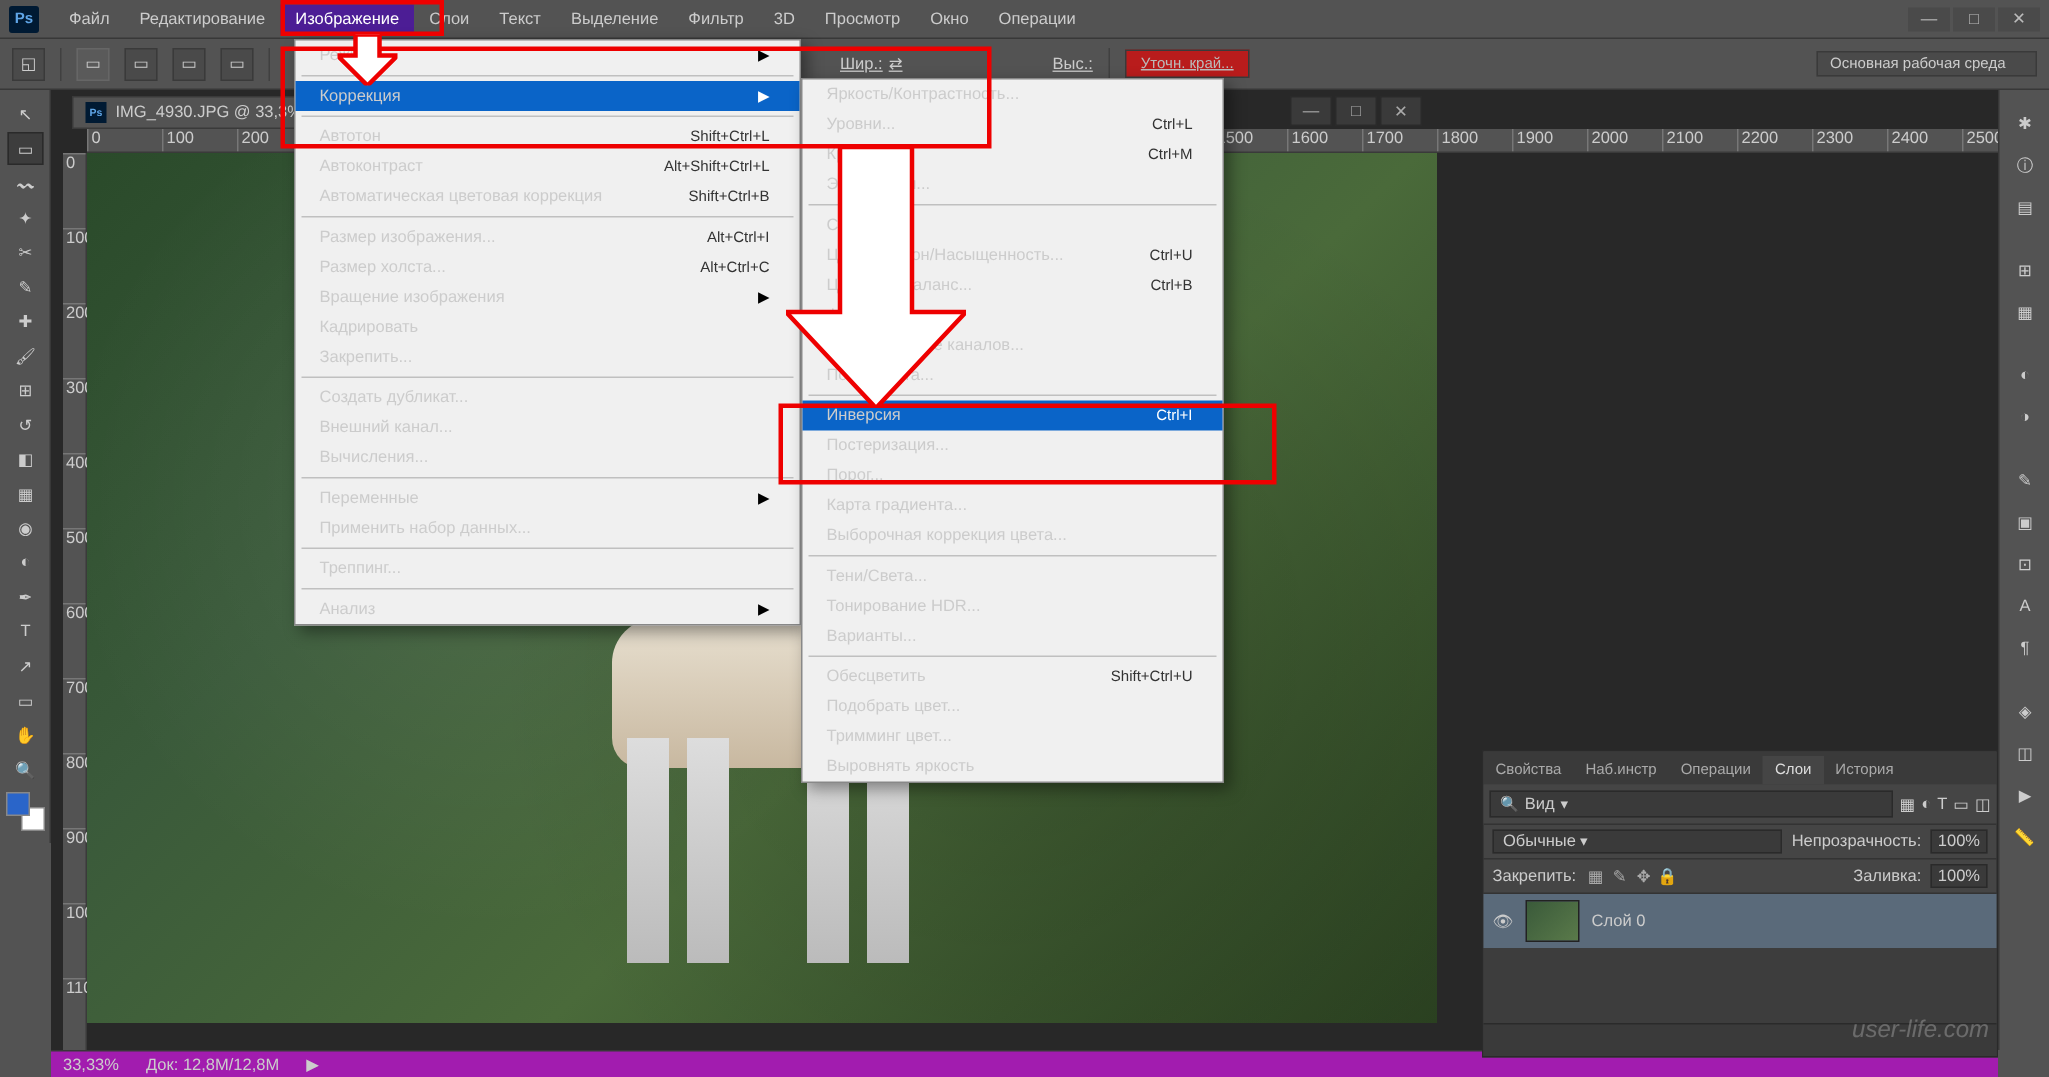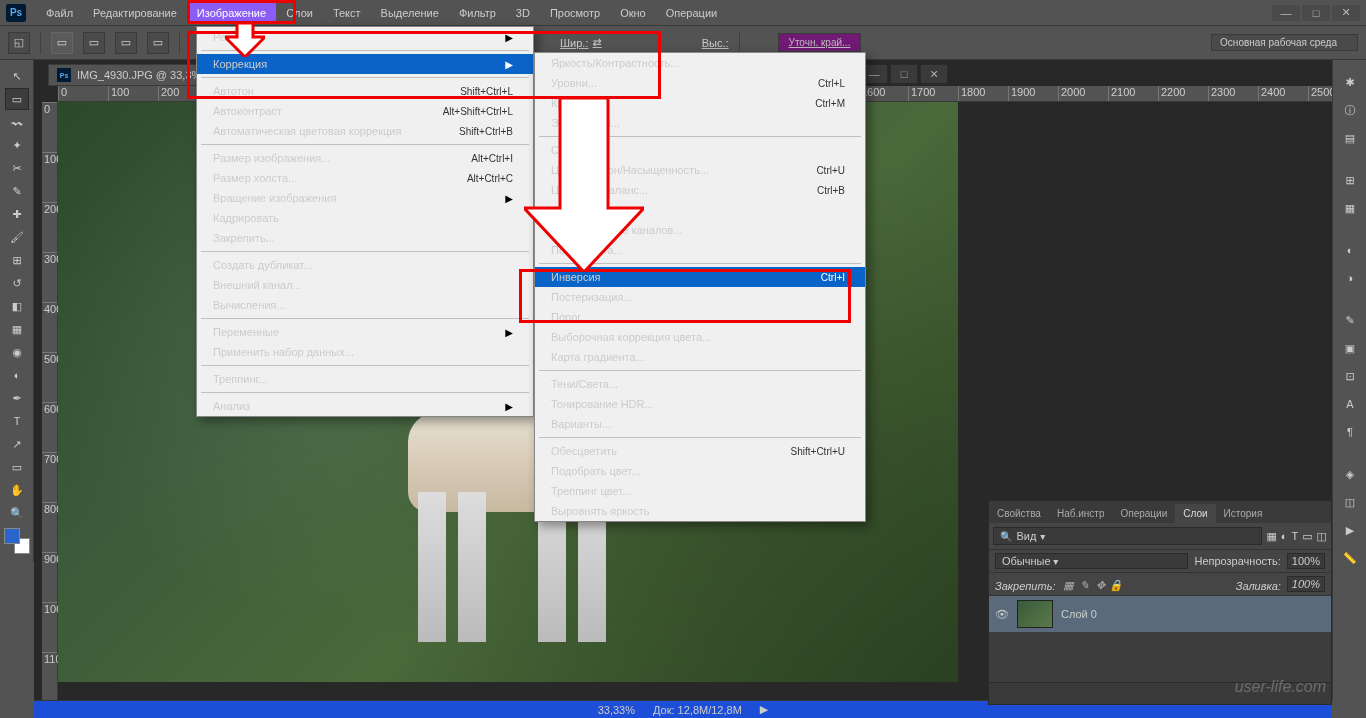--- a/index.html
+++ b/index.html
@@ -1,20 +1,20 @@
 <!DOCTYPE html>
 <html><head>
 <meta charset="utf-8">
 <style>
 * { margin: 0; padding: 0; box-sizing: border-box; font-family: Tahoma, Arial, sans-serif; font-size: 11px; color: #ccc; user-select: none; }
 body { background: #535353; width: 1366px; height: 718px; overflow: hidden; position: relative; }
 .menubar { height: 26px; background: #535353; display: flex; align-items: center; padding: 0 6px; border-bottom: 1px solid #383838; }
 .ps-logo { width: 20px; height: 18px; background: #001a33; color: #5fa6e8; font-weight: bold; font-size: 10px; display: flex; align-items: center; justify-content: center; border-radius: 2px; margin-right: 10px; }
 .menu-item { padding: 4px 10px; cursor: default; }
-.menu-item.active { background: #8b5cf6; color: #fff; text-align: center; }
+.menu-item.active { background: #4c1d95; color: #fff; text-align: center; }
 .win-controls { margin-left: auto; display: flex; gap: 2px; }
 .win-btn { width: 28px; height: 16px; background: #4a4a4a; display: flex; align-items: center; justify-content: center; color: #bbb; }
 .toolbar { height: 34px; background: #535353; border-bottom: 1px solid #383838; display: flex; align-items: center; padding: 0 8px; gap: 10px; }
 .tool-opt { display: flex; align-items: center; gap: 4px; font-size: 10px; color: #bbb; text-decoration: underline; }
 .sep { width: 1px; height: 22px; background: #404040; }
 .icon-btn { width: 22px; height: 22px; background: #4a4a4a; border: 1px solid #3a3a3a; display: flex; align-items: center; justify-content: center; }
 .icon-btn.on { background: #5a5a5a; border-color: #666; }
 .workspace-sel { margin-left: auto; padding: 2px 20px 2px 8px; background: #4a4a4a; border: 1px solid #3a3a3a; font-size: 10px; }
 .left-tools { position: absolute; left: 0; top: 60px; width: 34px; background: #535353; border-right: 1px solid #383838; padding: 4px 0; }
 .lt { width: 24px; height: 22px; margin: 1px 5px; display: flex; align-items: center; justify-content: center; color: #ccc; }
@@ -36,45 +36,45 @@
 .ruler-v span { display: block; height: 50px; border-top: 1px solid #777; padding-left: 2px; }
 .canvas { position: absolute; left: 24px; top: 42px; width: 900px; height: 580px; background: linear-gradient(135deg,#2a4a2a 0%,#3a5a3a 30%,#4a6a3a 60%,#2a4020 100%); overflow: hidden; }
 .canvas::before { content:""; position:absolute; inset:0; background: radial-gradient(circle at 30% 40%, rgba(255,255,255,0.08), transparent 40%), radial-gradient(circle at 70% 60%, rgba(0,0,0,0.15), transparent 50%); }
 .canvas .anim { position: absolute; left: 350px; bottom: 40px; width: 200px; height: 280px; }
 .canvas .anim .leg { position: absolute; bottom: 0; width: 28px; height: 150px; background: linear-gradient(#ddd,#bbb); }
 .canvas .anim .l1 { left: 10px; }
 .canvas .anim .l2 { left: 50px; }
 .canvas .anim .l3 { left: 130px; }
 .canvas .anim .l4 { left: 170px; }
 .canvas .anim .body { position: absolute; bottom: 130px; left: 0; width: 200px; height: 100px; background: linear-gradient(#e8e0d0,#c8b8a0); border-radius: 30px 40px 20px 20px; }
-.status { position: absolute; left: 34px; right: 34px; bottom: 0; height: 18px; background: #1d4ed8; border-top: 1px solid #383838; display: flex; align-items: center; padding: 0 8px; gap: 18px; font-size: 10px; color: #aaa; justify-content: center; }
+.status { position: absolute; left: 34px; right: 34px; bottom: 0; height: 18px; background: #a21caf; border-top: 1px solid #383838; display: flex; align-items: center; padding: 0 8px; gap: 18px; font-size: 10px; color: #aaa; }
 .dropdown { position: absolute; background: #f0f0f0; border: 1px solid #888; box-shadow: 4px 4px 10px rgba(0,0,0,0.4); }
 .dd-row { padding: 4px 20px 4px 16px; color: #000; font-size: 11px; display: flex; align-items: center; cursor: default; white-space: nowrap; }
 .dd-row.sel { background: #0a64c8; color: #fff; }
 .dd-row.dis { color: #999; }
 .dd-row .sc { margin-left: auto; padding-left: 30px; color: #333; font-size: 10px; }
 .dd-row.sel .sc { color: #fff; }
 .dd-row .sub { margin-left: auto; padding-left: 30px; color: #000; font-size: 10px; }
 .dd-row.sel .sub { color: #fff; }
 .dd-sep { height: 1px; background: #c0c0c0; margin: 3px 4px; }
 .dd1 { left: 196px; top: 26px; width: 338px; }
-.dd2 { left: 534px; top: 52px; width: 332px; }
+.dd2 { left: 534px; top: 52px; width: 282px; }
 .red-box { position: absolute; border: 3px solid #e00; pointer-events: none; }
 .arrow { position: absolute; pointer-events: none; }
 .arrow svg { display: block; }
 .panels { position: absolute; right: 34px; top: 500px; width: 344px; background: #454545; border: 1px solid #2a2a2a; }
 .panel-tabs { display: flex; background: #3a3a3a; height: 22px; align-items: flex-end; }
 .ptab { padding: 4px 8px; font-size: 10px; color: #aaa; text-align: center; }
 .ptab.act { background: #454545; color: #ddd; }
 .filter-row { display: flex; align-items: center; padding: 4px; gap: 4px; background: #454545; border-bottom: 1px solid #333; }
 .filter-sel { flex: 1; background: #3a3a3a; border: 1px solid #2a2a2a; padding: 2px 6px; font-size: 10px; display: flex; align-items: center; gap: 4px; }
 .blend-row { display: flex; align-items: center; padding: 3px 6px; gap: 6px; font-size: 10px; border-bottom: 1px solid #333; }
 .blend-sel { background: #3a3a3a; border: 1px solid #2a2a2a; padding: 1px 6px; font-size: 10px; flex: 1; }
 .pct { background: #3a3a3a; padding: 1px 4px; border: 1px solid #2a2a2a; }
-.lock-row { display: flex; align-items: flex-end; padding: 3px 6px; gap: 6px; font-size: 10px; border-bottom: 1px solid #333; font-style: italic; }
+.lock-row { display: flex; align-items: center; padding: 3px 6px; gap: 6px; font-size: 10px; border-bottom: 1px solid #333; }
 .lock-icons { display: flex; gap: 2px; }
 .lock-icons span { width: 14px; height: 14px; display: flex; align-items: center; justify-content: center; color: #aaa; }
 .layer-row { display: flex; align-items: center; padding: 4px 6px; gap: 8px; background: #5a6a7a; }
 .eye { width: 14px; color: #ccc; }
 .thumb { width: 36px; height: 28px; background: linear-gradient(135deg,#3a5a3a,#5a7a4a); border: 1px solid #222; }
 .layer-foot { height: 22px; background: #3a3a3a; border-top: 1px solid #2a2a2a; }
 .wm { position: absolute; right: 40px; bottom: 22px; font-size: 16px; color: rgba(255,255,255,0.25); font-style: italic; }
 </style>
 </head>
 <body>
@@ -110,21 +110,21 @@
   <div style="width:360px"></div>
   <div class="tool-opt">
       <span>Шир.:</span>
       <span>⇄</span>
     </div>
   <div style="width:80px"></div>
   <div class="tool-opt">
       <span>Выс.:</span>
     </div>
   <div class="sep"></div>
-  <div class="tool-opt" style="padding:3px 10px;background:#701a75;border:1px solid #3a3a3a;margin-left:28px;">Уточн. край...</div>
+  <div class="tool-opt" style="padding:3px 10px;background:#b91c1c;border:1px solid #3a3a3a;">Уточн. край...</div>
   <div class="workspace-sel">Основная рабочая среда</div>
 </div>
 
 <div class="left-tools">
   <div class="lt">↖</div>
   <div class="lt sel">▭</div>
   <div class="lt">〰</div>
   <div class="lt">✦</div>
   <div class="lt">✂</div>
   <div class="lt">✎</div>
@@ -354,45 +354,45 @@
       <span>Инверсия</span>
       <span class="sc">Ctrl+I</span>
     </div>
   <div class="dd-row">
       <span>Постеризация...</span>
     </div>
   <div class="dd-row">
       <span>Порог...</span>
     </div>
   <div class="dd-row">
+      <span>Карта градиента...</span>
+    </div>
+  <div class="dd-row">
       <span>Выборочная коррекция цвета...</span>
-    </div>
-  <div class="dd-row">
-      <span>Карта градиента...</span>
     </div>
   <div class="dd-sep"></div>
   <div class="dd-row">
       <span>Тени/Света...</span>
     </div>
   <div class="dd-row">
       <span>Тонирование HDR...</span>
     </div>
   <div class="dd-row">
       <span>Варианты...</span>
     </div>
   <div class="dd-sep"></div>
   <div class="dd-row">
       <span>Обесцветить</span>
       <span class="sc">Shift+Ctrl+U</span>
     </div>
   <div class="dd-row">
       <span>Подобрать цвет...</span>
     </div>
   <div class="dd-row">
-      <span>Треппинг цвет...</span>
+      <span>Тримминг цвет...</span>
     </div>
   <div class="dd-row">
       <span>Выровнять яркость</span>
     </div>
 </div>
 
 <div class="red-box" style="left:187px;top:0;width:109px;height:24px;"></div>
 <div class="red-box" style="left:187px;top:31px;width:474px;height:68px;"></div>
 <div class="red-box" style="left:519px;top:269px;width:332px;height:54px;"></div>
 

